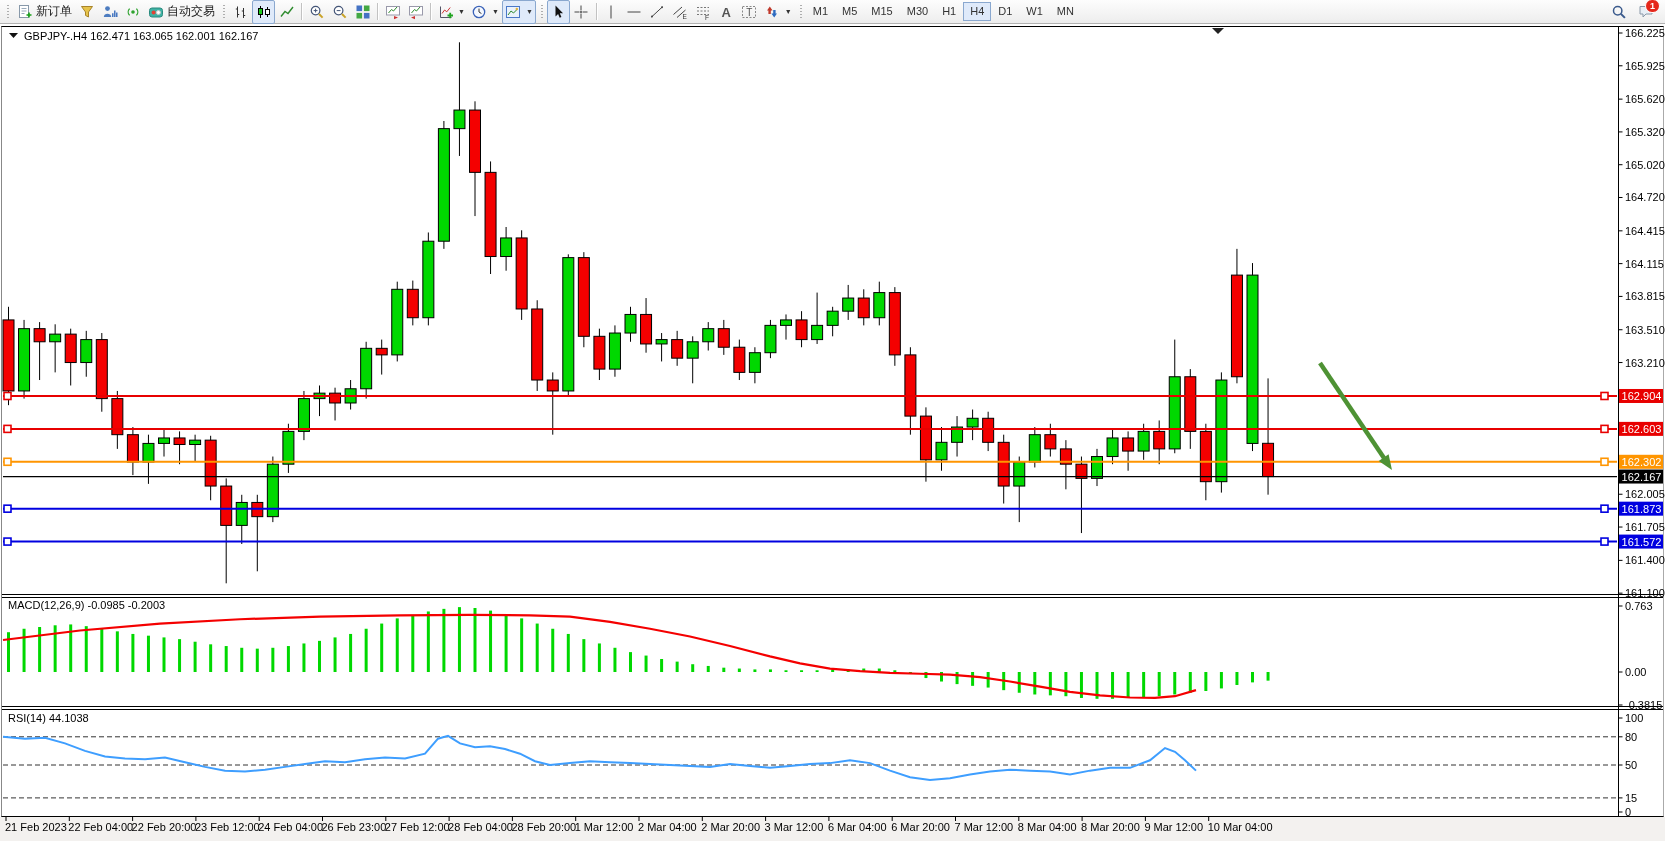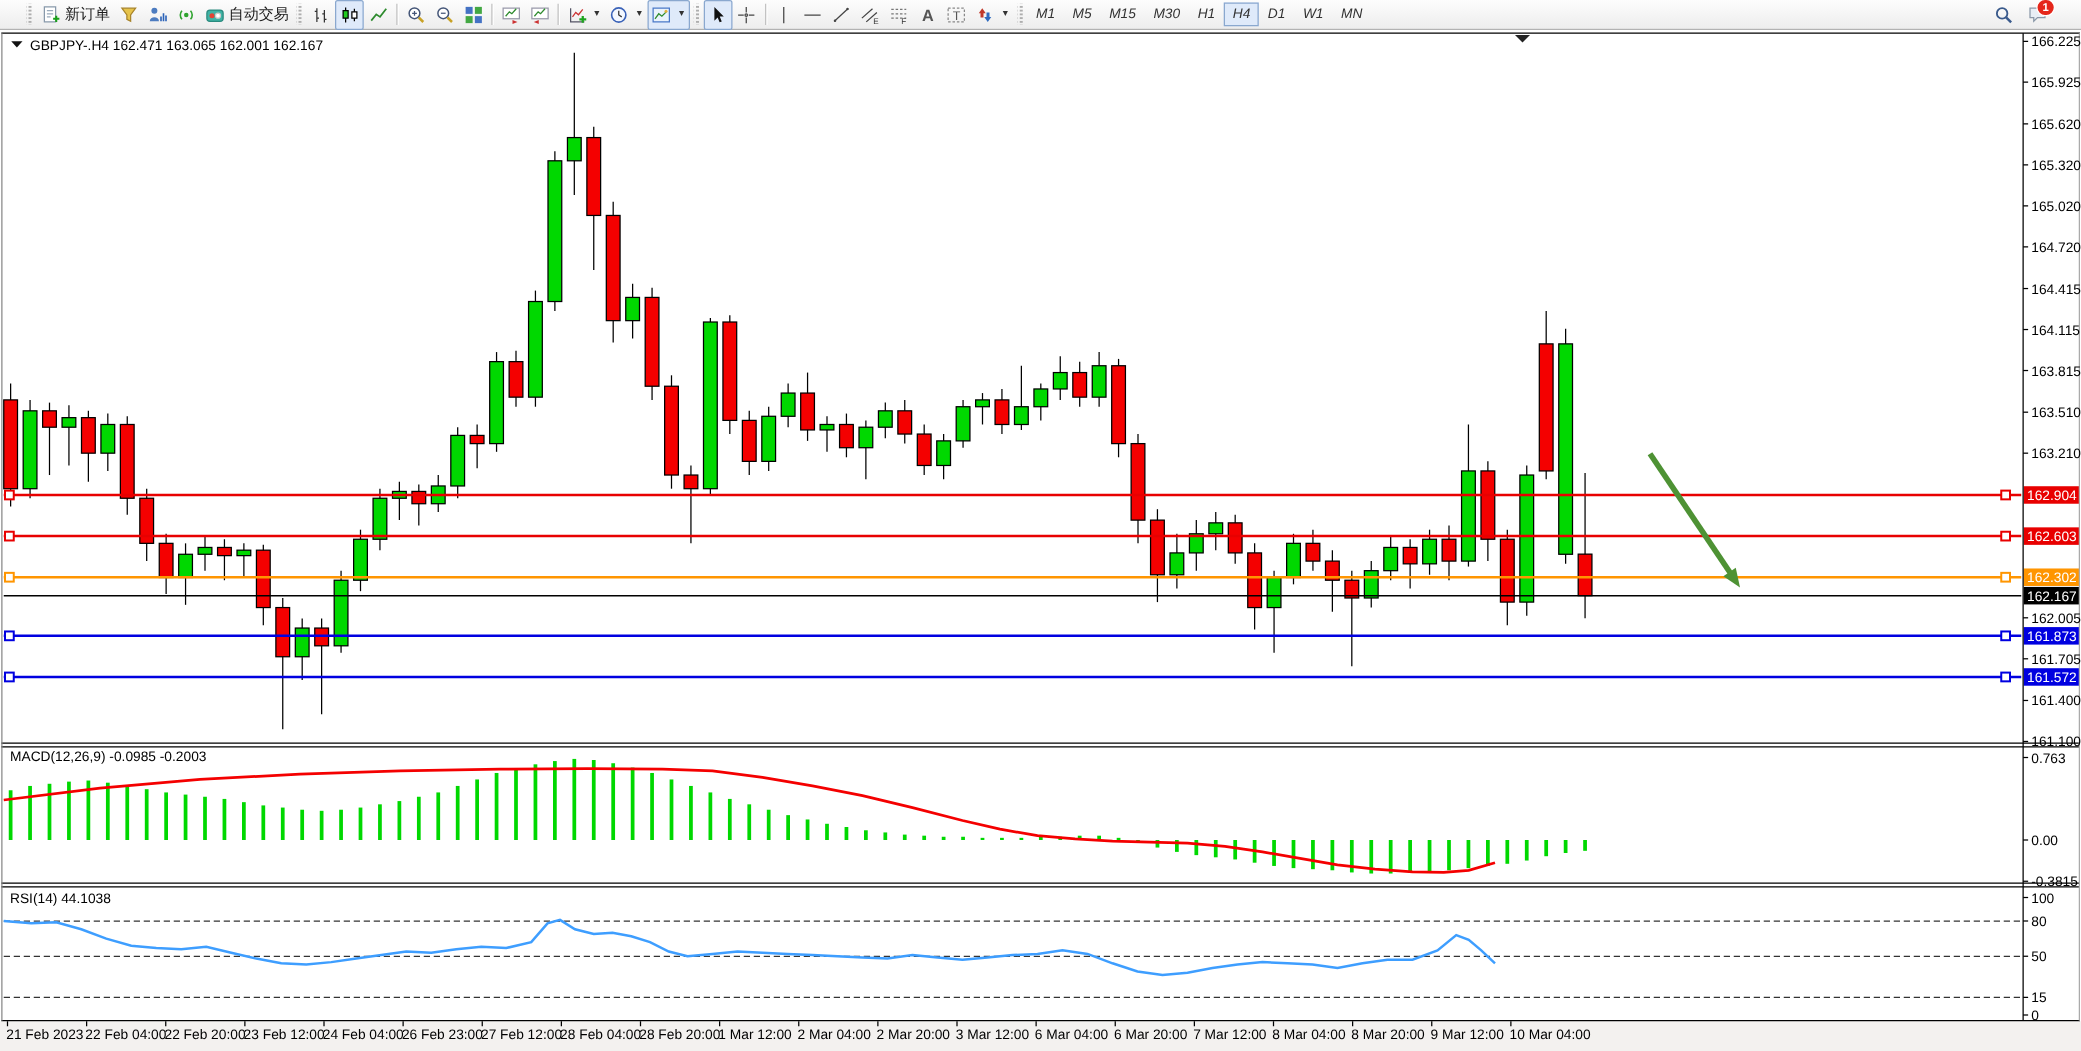--- a/index.html
+++ b/index.html
@@ -1,28 +1,28 @@
 <!DOCTYPE html>
 <html><head>
 <meta charset="utf-8">
 <style>
   html,body{margin:0;padding:0;background:#fff;font-family:"Liberation Sans",sans-serif;}
   .app{position:relative;width:1665px;height:841px;overflow:hidden;background:#fff;}
   .toolbar{display:flex;align-items:center;height:24px;background:linear-gradient(#fdfdfd,#ededed);
-           border-bottom:1px solid #b2b2b2;padding:0 18px;box-sizing:border-box;text-align:center;}
+           border-bottom:1px solid #b2b2b2;padding:0 2px;box-sizing:border-box;text-align:center;}
   .tb-btn{display:flex;align-items:center;gap:3px;height:20px;padding:1px 2px;border:1px solid transparent;
           border-radius:2px;cursor:default;}
   .tb-btn.pressed{background:#dfeafa;border-color:#8aa8cf;}
   .tb-label{font-size:12px;color:#1a1a1a;white-space:nowrap;}
   .caret{font-size:7px;color:#333;margin-left:1px;}
   .sep{width:1px;height:17px;background:#c2c2c2;margin:0 3px;box-shadow:1px 0 0 #fff;}
   .grip{width:5px;height:17px;margin:0 3px;
         background-image:radial-gradient(circle,#aeaeae 0.9px,transparent 1.1px);
         background-size:4px 3px;background-position:1px 1px;}
-  .tf-btn{font-size:11px;color:#333;padding:1px 6px;border:1px solid transparent;line-height:15px;font-style:italic;}
+  .tf-btn{font-size:11px;color:#333;padding:1px 6px;border:1px solid transparent;line-height:15px;}
   .tf-btn.pressed{background:#dfeafa;border:1px solid #8aa8cf;}
   .tb-right{margin-left:auto;display:flex;align-items:center;gap:4px;margin-right:6px;}
   .icon-wrap{position:relative;display:inline-flex;width:17px;height:17px;align-items:center;justify-content:center;}
   .badge{position:absolute;top:-4px;right:-6px;background:#e5271b;color:#fff;font-size:9px;font-weight:bold;
          border-radius:8px;padding:0 4px;line-height:12px;border:1px solid #fff;}
   .chart-wrap{position:absolute;top:24px;left:0;width:1665px;height:817px;}
   svg text{font-family:"Liberation Sans",sans-serif;}
 </style>
 </head>
 <body>

